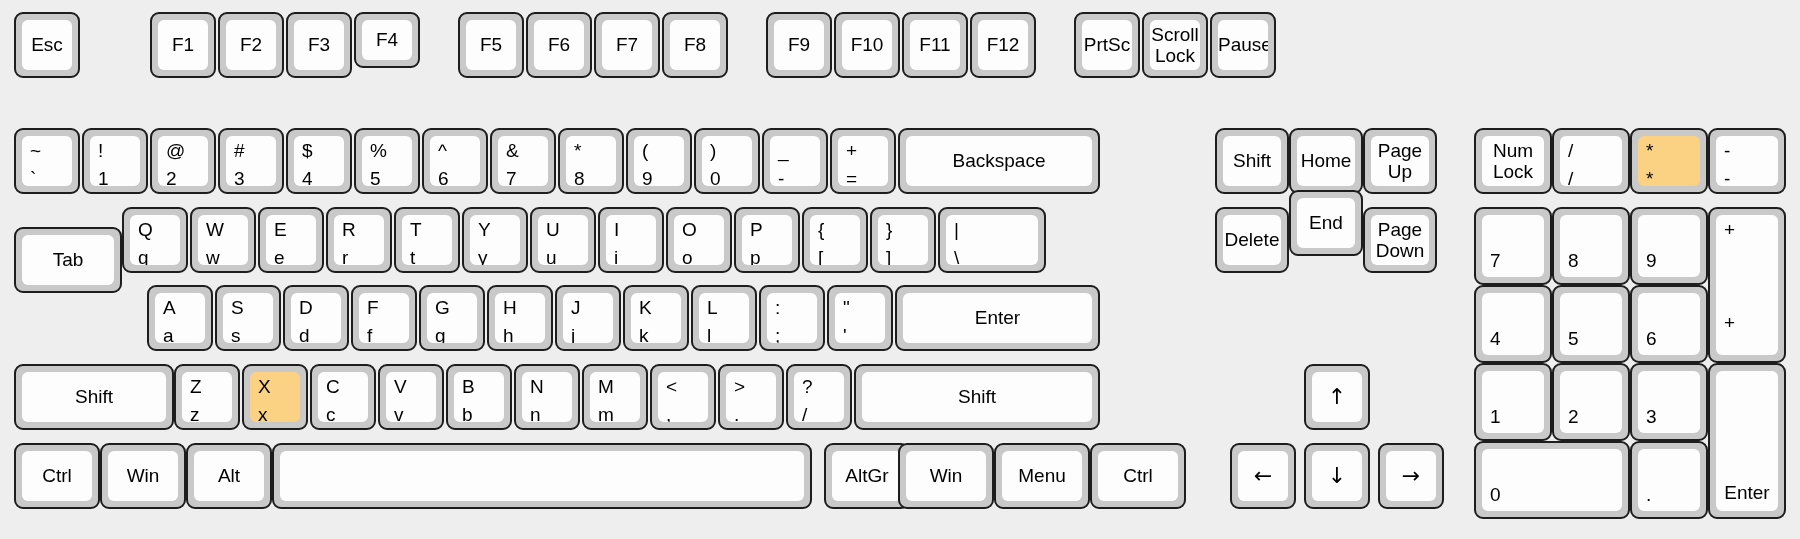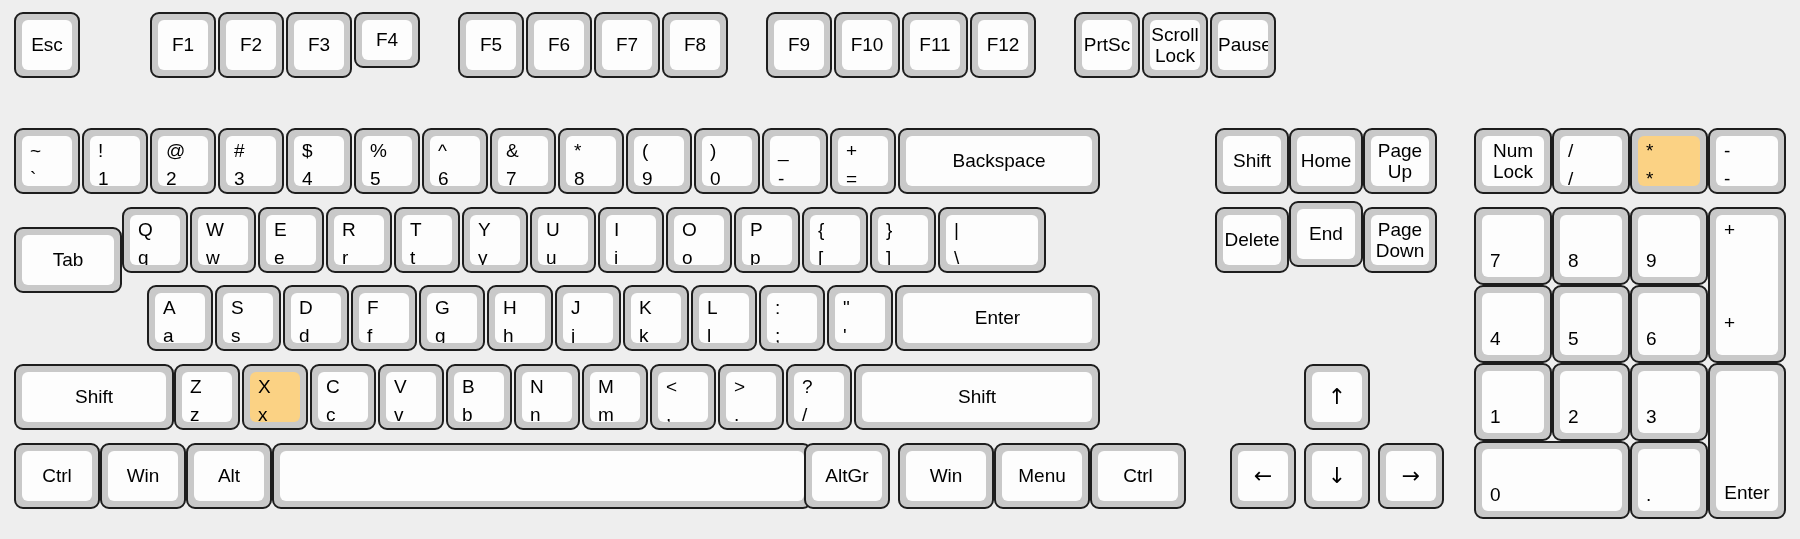--- a/index.html
+++ b/index.html
@@ -369,21 +369,21 @@
       <div class="cap">
         <span class="legend top">|</span>
         <span class="legend bot">\</span>
       </div>
     </div>
     <div class="key" style="left: 1215px; top: 207px; width: 74px; height: 66px;">
       <div class="cap">
         <span class="legend ctr">Delete</span>
       </div>
     </div>
-    <div class="key" style="left: 1289px; top: 201px; width: 74px; height: 66px;">
+    <div class="key" style="left: 1289px; top: 190px; width: 74px; height: 66px;">
       <div class="cap">
         <span class="legend ctr">End</span>
       </div>
     </div>
     <div class="key" style="left: 1363px; top: 207px; width: 74px; height: 66px;">
       <div class="cap">
         <span class="legend ctr2">Page
 Down</span>
       </div>
     </div>
@@ -602,21 +602,21 @@
     <div class="key" style="left: 186px; top: 443px; width: 86px; height: 66px;">
       <div class="cap">
         <span class="legend ctr">Alt</span>
       </div>
     </div>
     <div class="key" style="left: 272px; top: 443px; width: 540px; height: 66px;">
       <div class="cap">
         <span class="legend ctr"></span>
       </div>
     </div>
-    <div class="key" style="left: 804px; top: 443px; width: 86px; height: 66px;">
+    <div class="key" style="left: 824px; top: 443px; width: 86px; height: 66px;">
       <div class="cap">
         <span class="legend ctr">AltGr</span>
       </div>
     </div>
     <div class="key" style="left: 898px; top: 443px; width: 96px; height: 66px;">
       <div class="cap">
         <span class="legend ctr">Win</span>
       </div>
     </div>
     <div class="key" style="left: 994px; top: 443px; width: 96px; height: 66px;">

